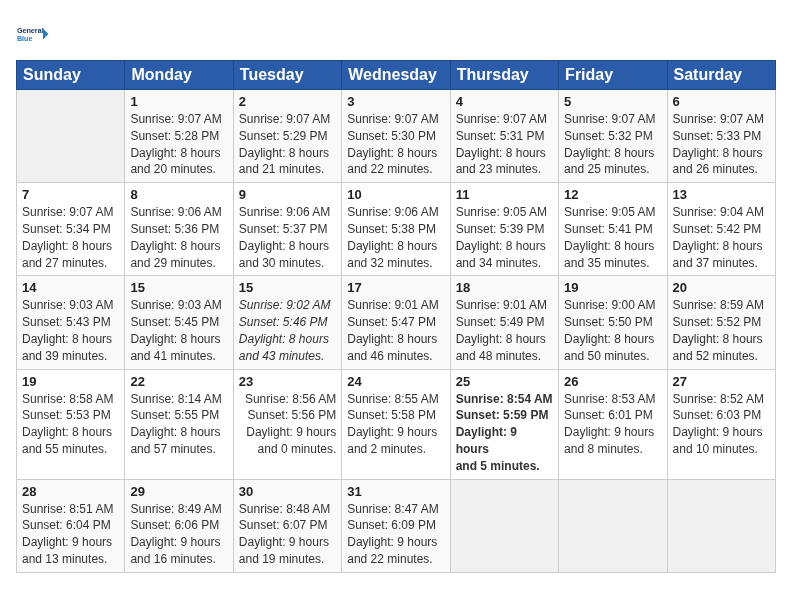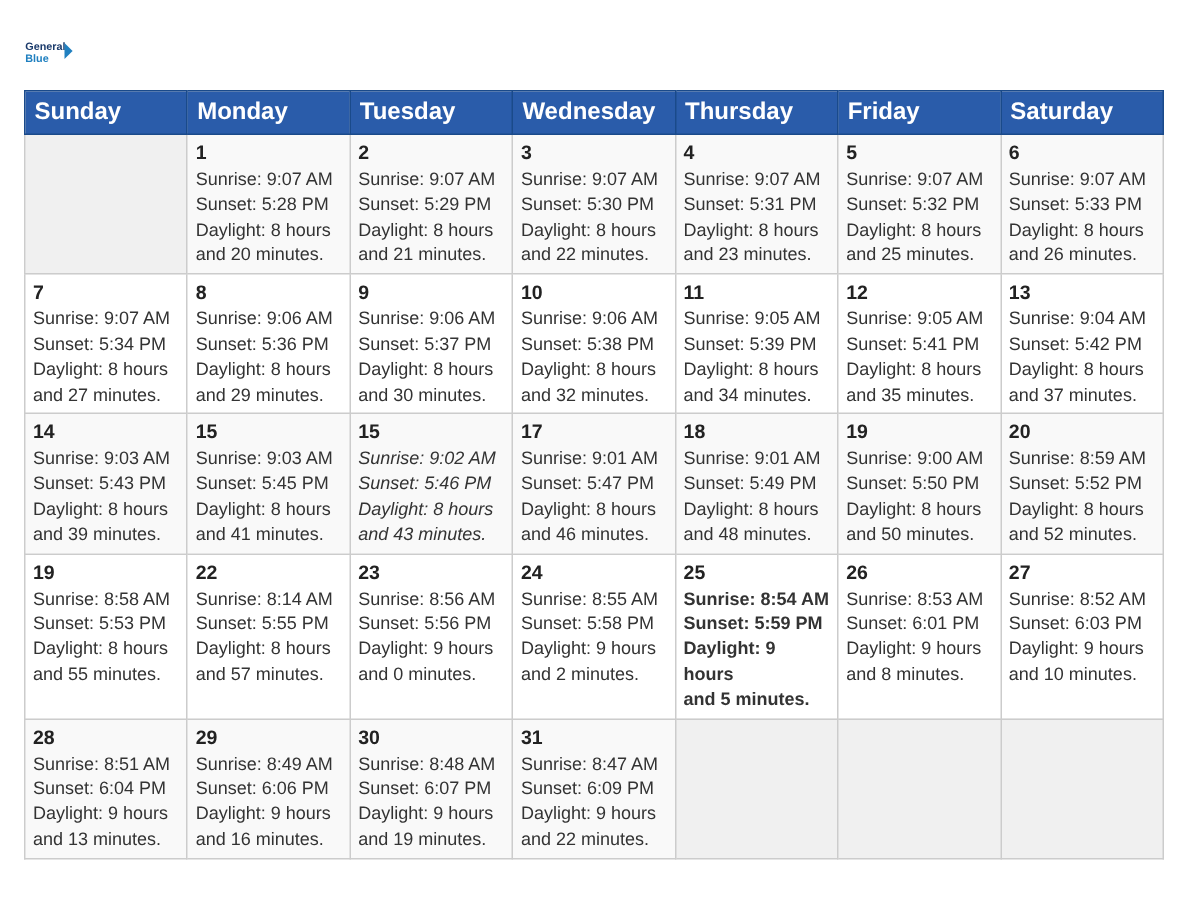--- a/index.html
+++ b/index.html
@@ -264,21 +264,21 @@
         </td>
         <td>
           <span class="day-num">22</span>
           <div class="day-info" style="white-space: pre-line;">Sunrise: 8:14 AM
 Sunset: 5:55 PM
 Daylight: 8 hours
 and 57 minutes.</div>
         </td>
         <td>
           <span class="day-num">23</span>
-          <div class="day-info" style="white-space: pre-line;">Sunrise: 8:56 AM
+          <div class="day-info" style="white-space: pre-line; text-align: right;">Sunrise: 8:56 AM
 Sunset: 5:56 PM
 Daylight: 9 hours
 and 0 minutes.</div>
         </td>
         <td>
           <span class="day-num">24</span>
           <div class="day-info" style="white-space: pre-line;">Sunrise: 8:55 AM
 Sunset: 5:58 PM
 Daylight: 9 hours
 and 2 minutes.</div>

